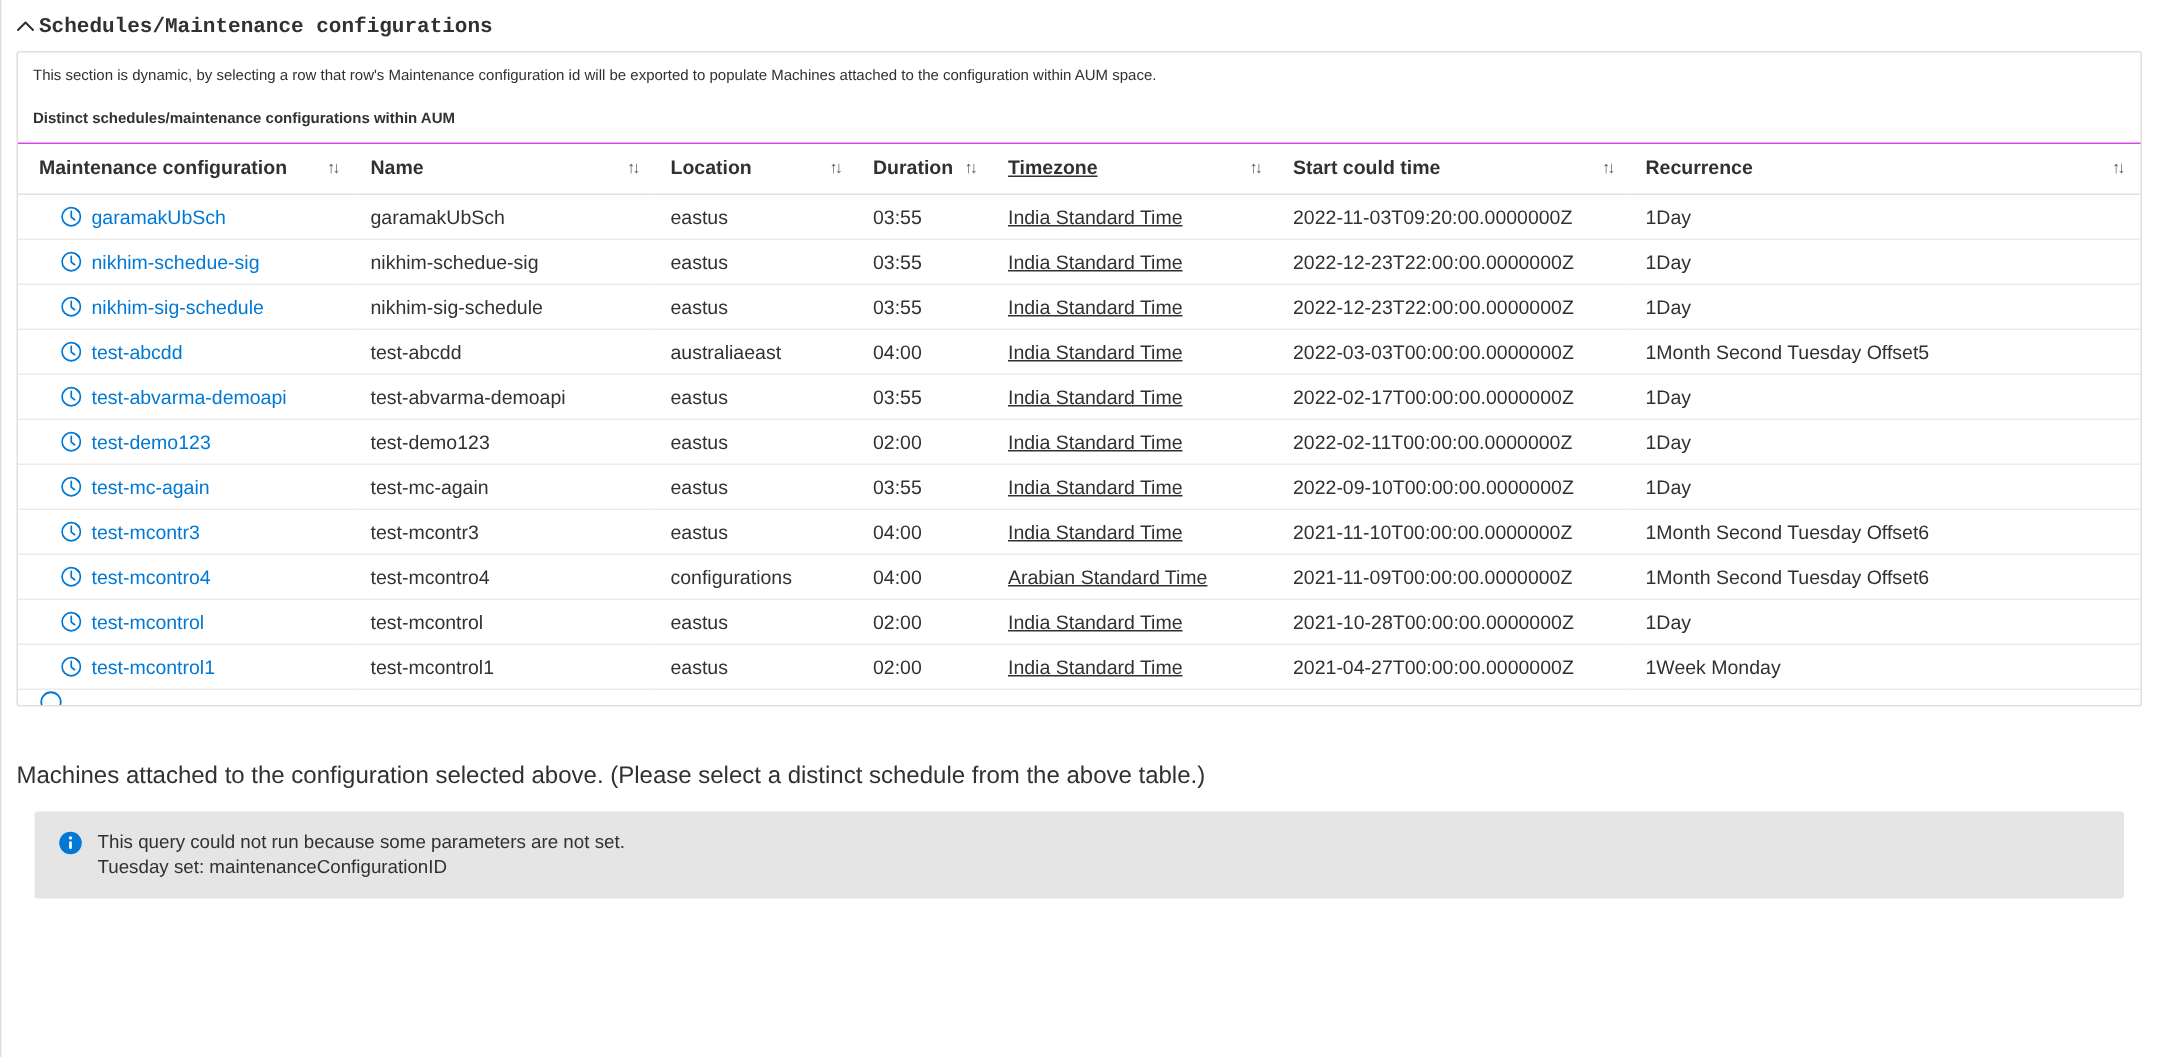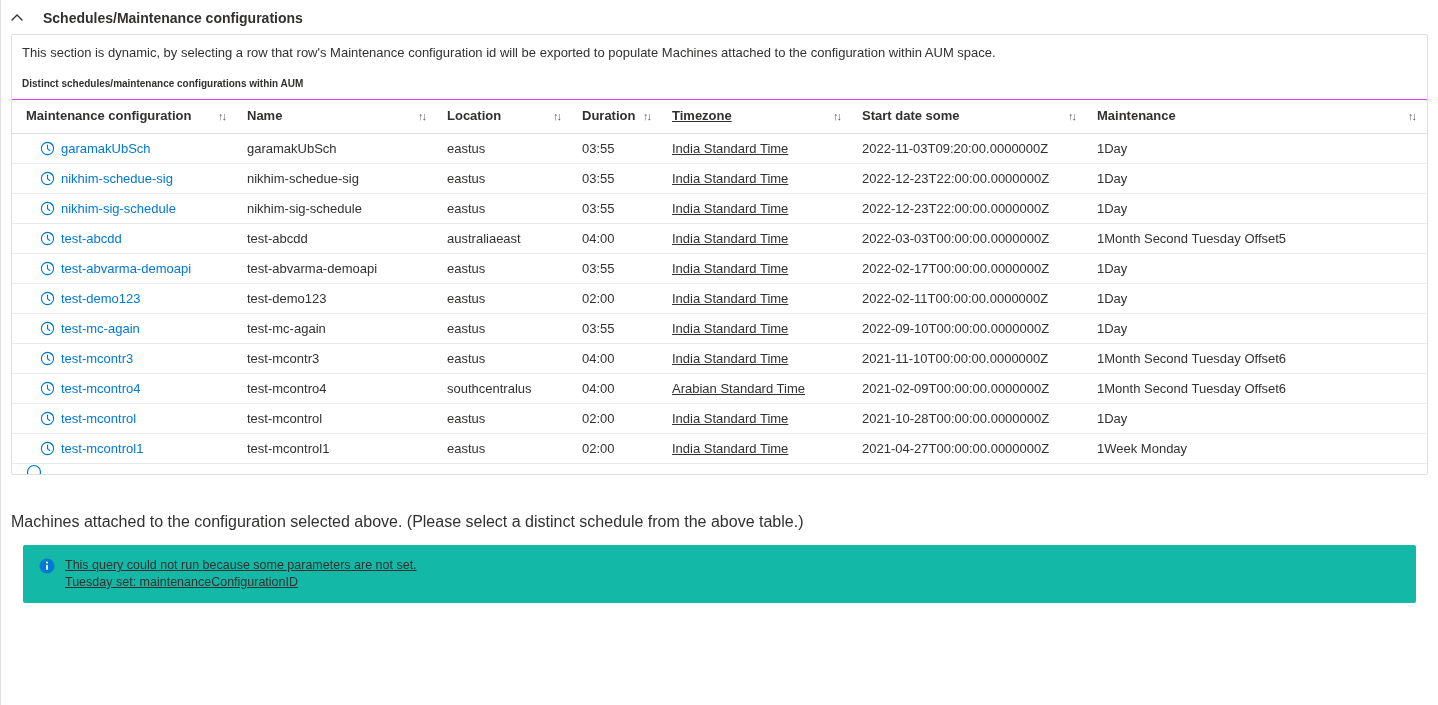--- a/index.html
+++ b/index.html
@@ -18,38 +18,39 @@
       border-left: 1px solid #e1dfdd;
       min-height: 100vh;
       padding: 0;
     }
     .section-header {
       display: flex;
       align-items: center;
       padding: 10px 10px 8px 10px;
       font-weight: 600;
       font-size: 14px;
-      gap: 20px;
+      gap: 3px;
+      font-family: Liberation Mono, monospace;
     }
     .chevron-icon {
       display: inline-flex;
       align-items: center;
       justify-content: center;
       width: 12px;
       height: 12px;
     }
     .section-box {
       border: 1px solid #e1dfdd;
       margin: 0 10px 18px 10px;
       padding: 10px 0 0 0;
       border-radius: 2px;
     }
     .section-description {
       padding: 0 0 0 10px;
-      font-size: 13px;
+      font-size: 10px;
       color: #323130;
       margin-bottom: 18px;
     }
     .subsection-title {
       padding: 0 0 10px 10px;
       font-weight: 600;
       font-size: 10px;
     }
     .table-container {
       overflow: hidden;
@@ -110,27 +111,26 @@
       text-decoration: none;
       cursor: pointer;
     }
     .machines-title {
       padding: 20px 10px 14px 10px;
       font-weight: 400;
       font-size: 16px;
     }
     .info-box {
       margin: 0 22px 20px 22px;
-      background: #14b8a6;
+      background: #e5e5e5;
       padding: 12px 16px;
       display: flex;
       align-items: flex-start;
       gap: 10px;
       border-radius: 2px;
-      text-decoration: underline;
     }
     .info-icon {
       flex-shrink: 0;
       margin-top: 1px;
     }
     .info-text {
       font-size: 12.5px;
       line-height: 1.35;
       color: #323130;
     }
@@ -176,25 +176,25 @@
             </th>
             <th class="col-duration">
               <span>Duration</span>
               <span class="sort-icon">↑↓</span>
             </th>
             <th class="col-timezone">
               <span>Timezone</span>
               <span class="sort-icon">↑↓</span>
             </th>
             <th class="col-start">
-              <span>Start date some</span>
+              <span>Start could time</span>
               <span class="sort-icon">↑↓</span>
             </th>
             <th class="col-recurrence">
-              <span>Maintenance</span>
+              <span>Recurrence</span>
               <span class="sort-icon">↑↓</span>
             </th>
           </tr>
         </thead>
         <tbody>
             <tr>
               <td class="col-mc">
                 <div class="mc-cell">
                   <span class="mc-icon">
                     <svg width="15" height="15" viewBox="0 0 16 16">
@@ -360,24 +360,24 @@
                     <svg width="15" height="15" viewBox="0 0 16 16">
                       <circle cx="8" cy="8" r="6.5" fill="none" stroke="#0078d4" stroke-width="1.2"></circle>
                       <path d="M8 4.2 L8 8.3 L10.4 10.1" stroke="#0078d4" stroke-width="1.2" fill="none" stroke-linecap="round"></path>
                       <path d="M11.2 2.4 L13.6 4.3" stroke="#0078d4" stroke-width="1.2" stroke-linecap="round"></path>
                     </svg>
                   </span>
                   <a class="mc-link">test-mcontro4</a>
                 </div>
               </td>
               <td class="col-name">test-mcontro4</td>
-              <td class="col-location">southcentralus</td>
+              <td class="col-location">configurations</td>
               <td class="col-duration">04:00</td>
               <td class="col-timezone">Arabian Standard Time</td>
-              <td class="col-start">2021-02-09T00:00:00.0000000Z</td>
+              <td class="col-start">2021-11-09T00:00:00.0000000Z</td>
               <td class="col-recurrence">1Month Second Tuesday Offset6</td>
             </tr>
             <tr>
               <td class="col-mc">
                 <div class="mc-cell">
                   <span class="mc-icon">
                     <svg width="15" height="15" viewBox="0 0 16 16">
                       <circle cx="8" cy="8" r="6.5" fill="none" stroke="#0078d4" stroke-width="1.2"></circle>
                       <path d="M8 4.2 L8 8.3 L10.4 10.1" stroke="#0078d4" stroke-width="1.2" fill="none" stroke-linecap="round"></path>
                       <path d="M11.2 2.4 L13.6 4.3" stroke="#0078d4" stroke-width="1.2" stroke-linecap="round"></path>

